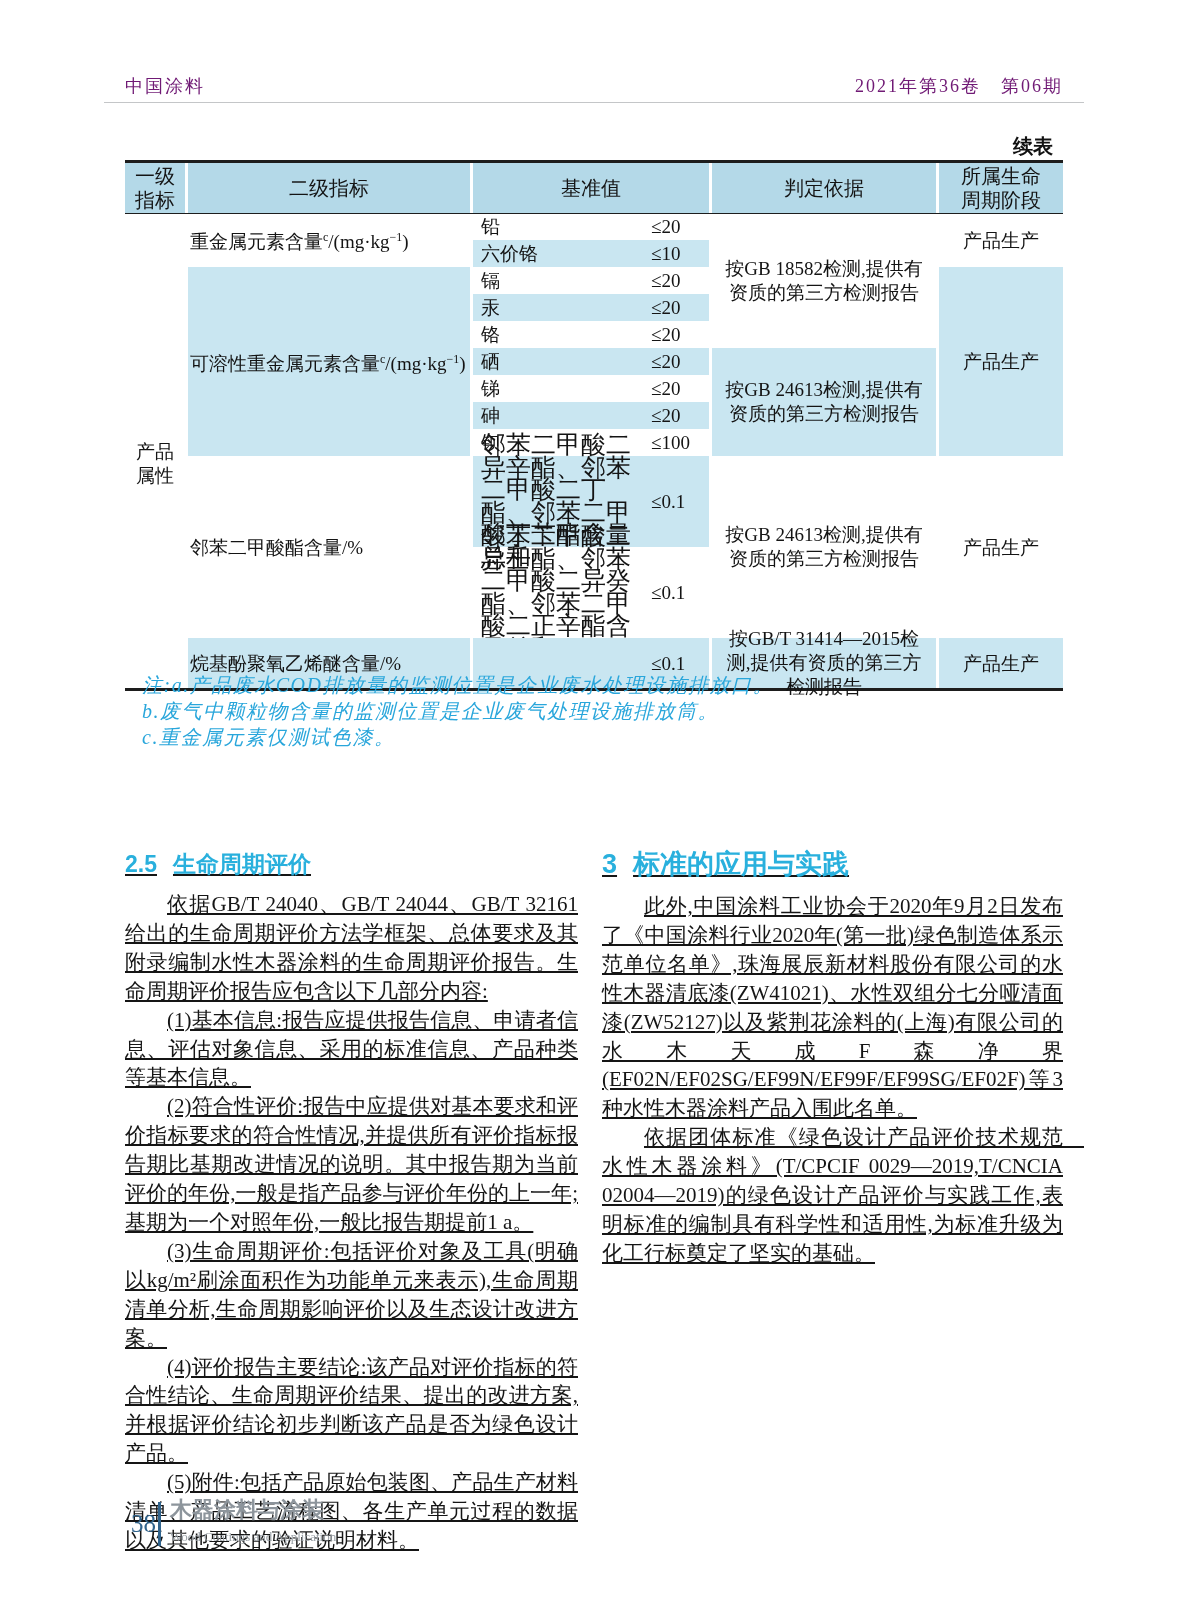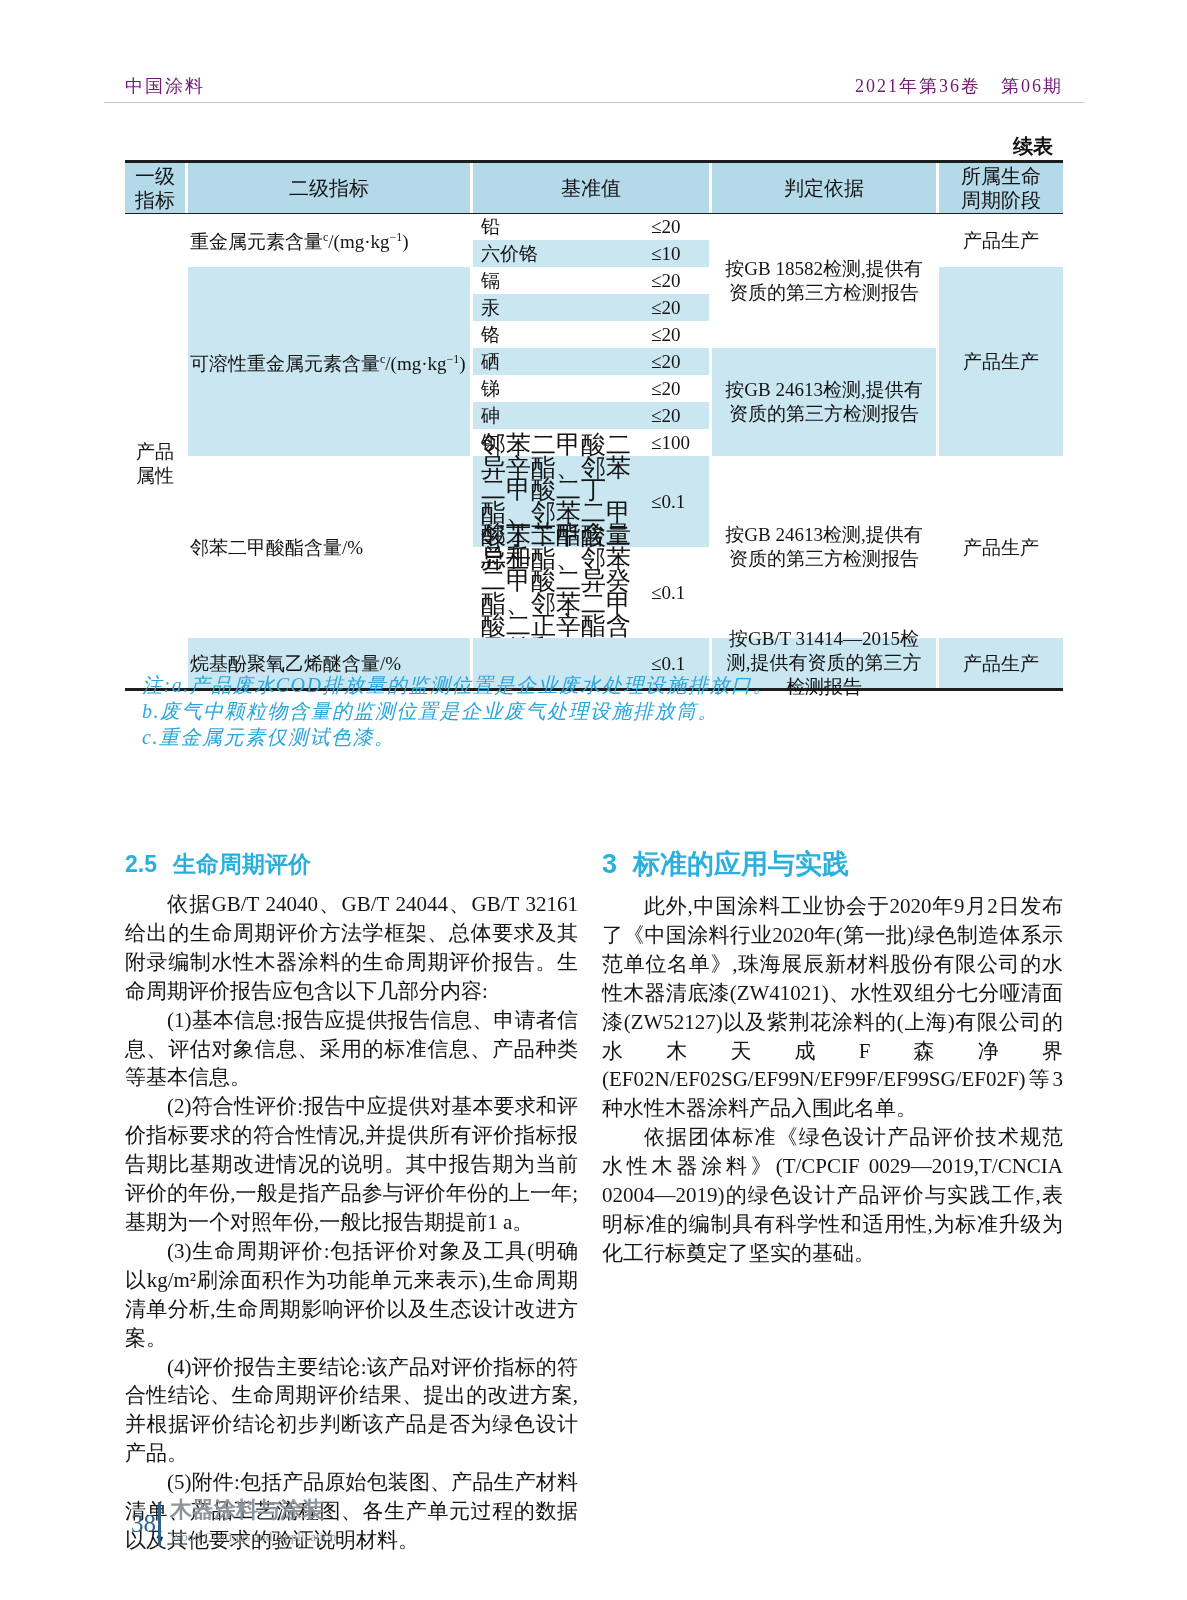--- a/index.html
+++ b/index.html
@@ -50,21 +50,21 @@
   .notes {
     position:absolute; left:142px; top:672px; width:860px;
     font-style:italic; color:#29a6db; font-size:20px; line-height:26px;
     letter-spacing:1.5px;
   }
   
   .columns {
     position:absolute; left:125px; top:850px; width:938px;
     display:flex; gap:24px;
   }
-  .col { text-align:justify; font-size:21px; line-height:28.9px; }
+  .col { text-align:justify; font-size:21px; line-height:28.9px;text-decoration:underline; }
   .col-left  { width:453px; }
   .col-right { width:461px; }
   .sec-head {
     font-family:"Liberation Sans","DejaVu Sans",sans-serif;
     font-weight:bold; color:#29b0dd; display:flex; align-items:baseline;
   }
   .sec-head.h-small { font-size:23px; height:40px; }
   .sec-head.h-big   { font-size:27px; height:42px; }
   .sec-num { margin-right:16px; }
   .col p { text-indent:2em; }

